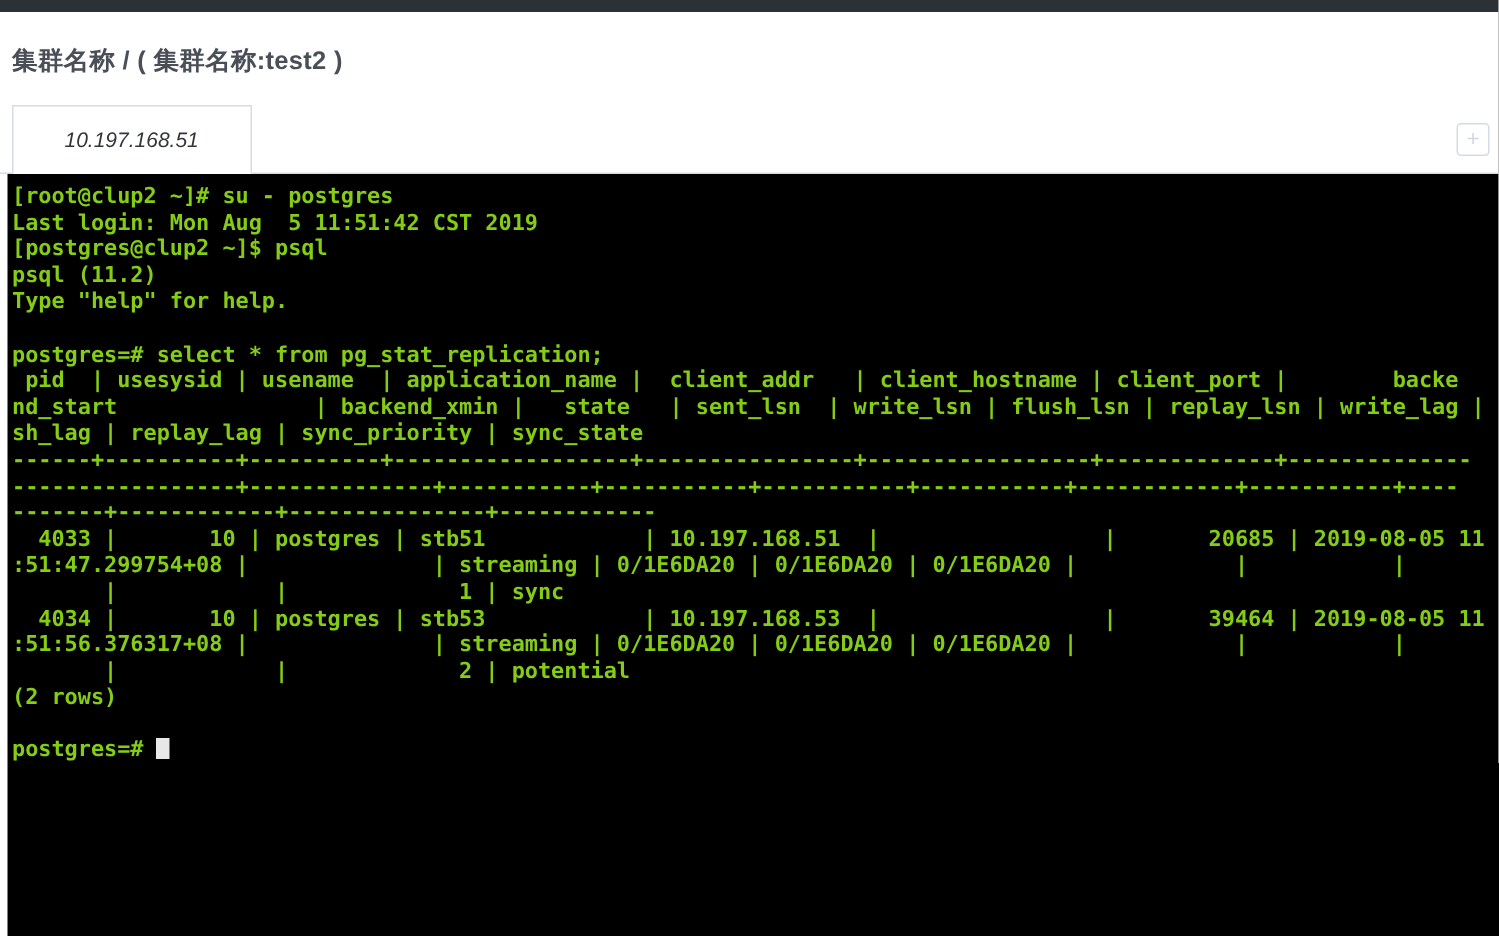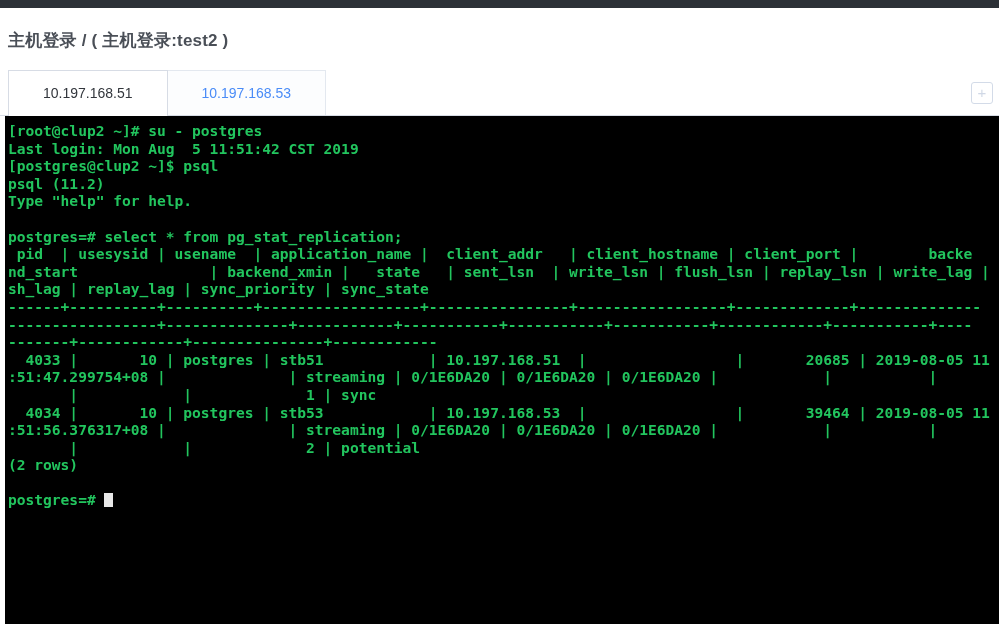--- a/index.html
+++ b/index.html
@@ -56,20 +56,21 @@
     padding: 0 34px;
     font-size: 14px;
     box-sizing: border-box;
     border: 1px solid #e3e8ef;
     border-bottom: none;
     background: #fcfdfe;
     color: #4a8cf7;
     cursor: pointer;
     position: relative;
     top: 0;
+    font-style: italic;
   }
   .tab + .tab { margin-left: 0; border-left: none; }
   .tab.active {
     background: #ffffff;
     color: #32363c;
     border-color: #d7dce5;
     z-index: 3;
   }
   .tab.active::after {
     content: "";
@@ -101,21 +102,21 @@
     width: 994px;
     height: 524px;
     background: #000000;
     overflow: hidden;
     box-sizing: border-box;
   }
   .terminal {
     font-family: "DejaVu Sans Mono", "Liberation Mono", monospace;
     font-size: 14.6px;
     line-height: 17.6px;
-    color: #22c55e;
+    color: #84cc16;
     font-weight: bold;
     white-space: pre;
     padding: 6px 0 0 3px;
     letter-spacing: -0.02px;
     box-sizing: border-box;
   }
   .term-line { height: 17.6px; white-space: pre; }
   .cursor {
     display: inline-block;
     width: 8.6px;
@@ -123,28 +124,25 @@
     background: #e8e8e8;
     vertical-align: -2px;
   }
 </style>
 </head>
 <body>
 
 <div class="top-bar"></div>
 
 <div class="page-header">
-  <div class="page-title">主机登录 / ( 主机登录:test2 )</div>
+  <div class="page-title">集群名称 / ( 集群名称:test2 )</div>
 </div>
 
 <div class="tab-strip">
   <div class="tab active">
     <span>10.197.168.51</span>
-  </div>
-  <div class="tab">
-    <span>10.197.168.53</span>
   </div>
   <div class="add-tab-btn">+</div>
 </div>
 
 <div class="terminal-wrap">
   <div class="terminal" id="terminal-output"><div class="term-line">[root@clup2 ~]# su - postgres</div><div class="term-line">Last login: Mon Aug  5 11:51:42 CST 2019</div><div class="term-line">[postgres@clup2 ~]$ psql</div><div class="term-line">psql (11.2)</div><div class="term-line">Type "help" for help.</div><div class="term-line"></div><div class="term-line">postgres=# select * from pg_stat_replication;</div><div class="term-line"> pid  | usesysid | usename  | application_name |  client_addr   | client_hostname | client_port |        backe</div><div class="term-line">nd_start               | backend_xmin |   state   | sent_lsn  | write_lsn | flush_lsn | replay_lsn | write_lag | flu</div><div class="term-line">sh_lag | replay_lag | sync_priority | sync_state</div><div class="term-line">------+----------+----------+------------------+----------------+-----------------+-------------+--------------</div><div class="term-line">-----------------+--------------+-----------+-----------+-----------+-----------+------------+-----------+----</div><div class="term-line">-------+------------+---------------+------------</div><div class="term-line">  4033 |       10 | postgres | stb51            | 10.197.168.51  |                 |       20685 | 2019-08-05 11</div><div class="term-line">:51:47.299754+08 |              | streaming | 0/1E6DA20 | 0/1E6DA20 | 0/1E6DA20 |            |           |</div><div class="term-line">       |            |             1 | sync</div><div class="term-line">  4034 |       10 | postgres | stb53            | 10.197.168.53  |                 |       39464 | 2019-08-05 11</div><div class="term-line">:51:56.376317+08 |              | streaming | 0/1E6DA20 | 0/1E6DA20 | 0/1E6DA20 |            |           |</div><div class="term-line">       |            |             2 | potential</div><div class="term-line">(2 rows)</div><div class="term-line"></div><div class="term-line"><span>postgres=# </span><span class="cursor"></span></div></div>
 </div>
 
 </body></html>

